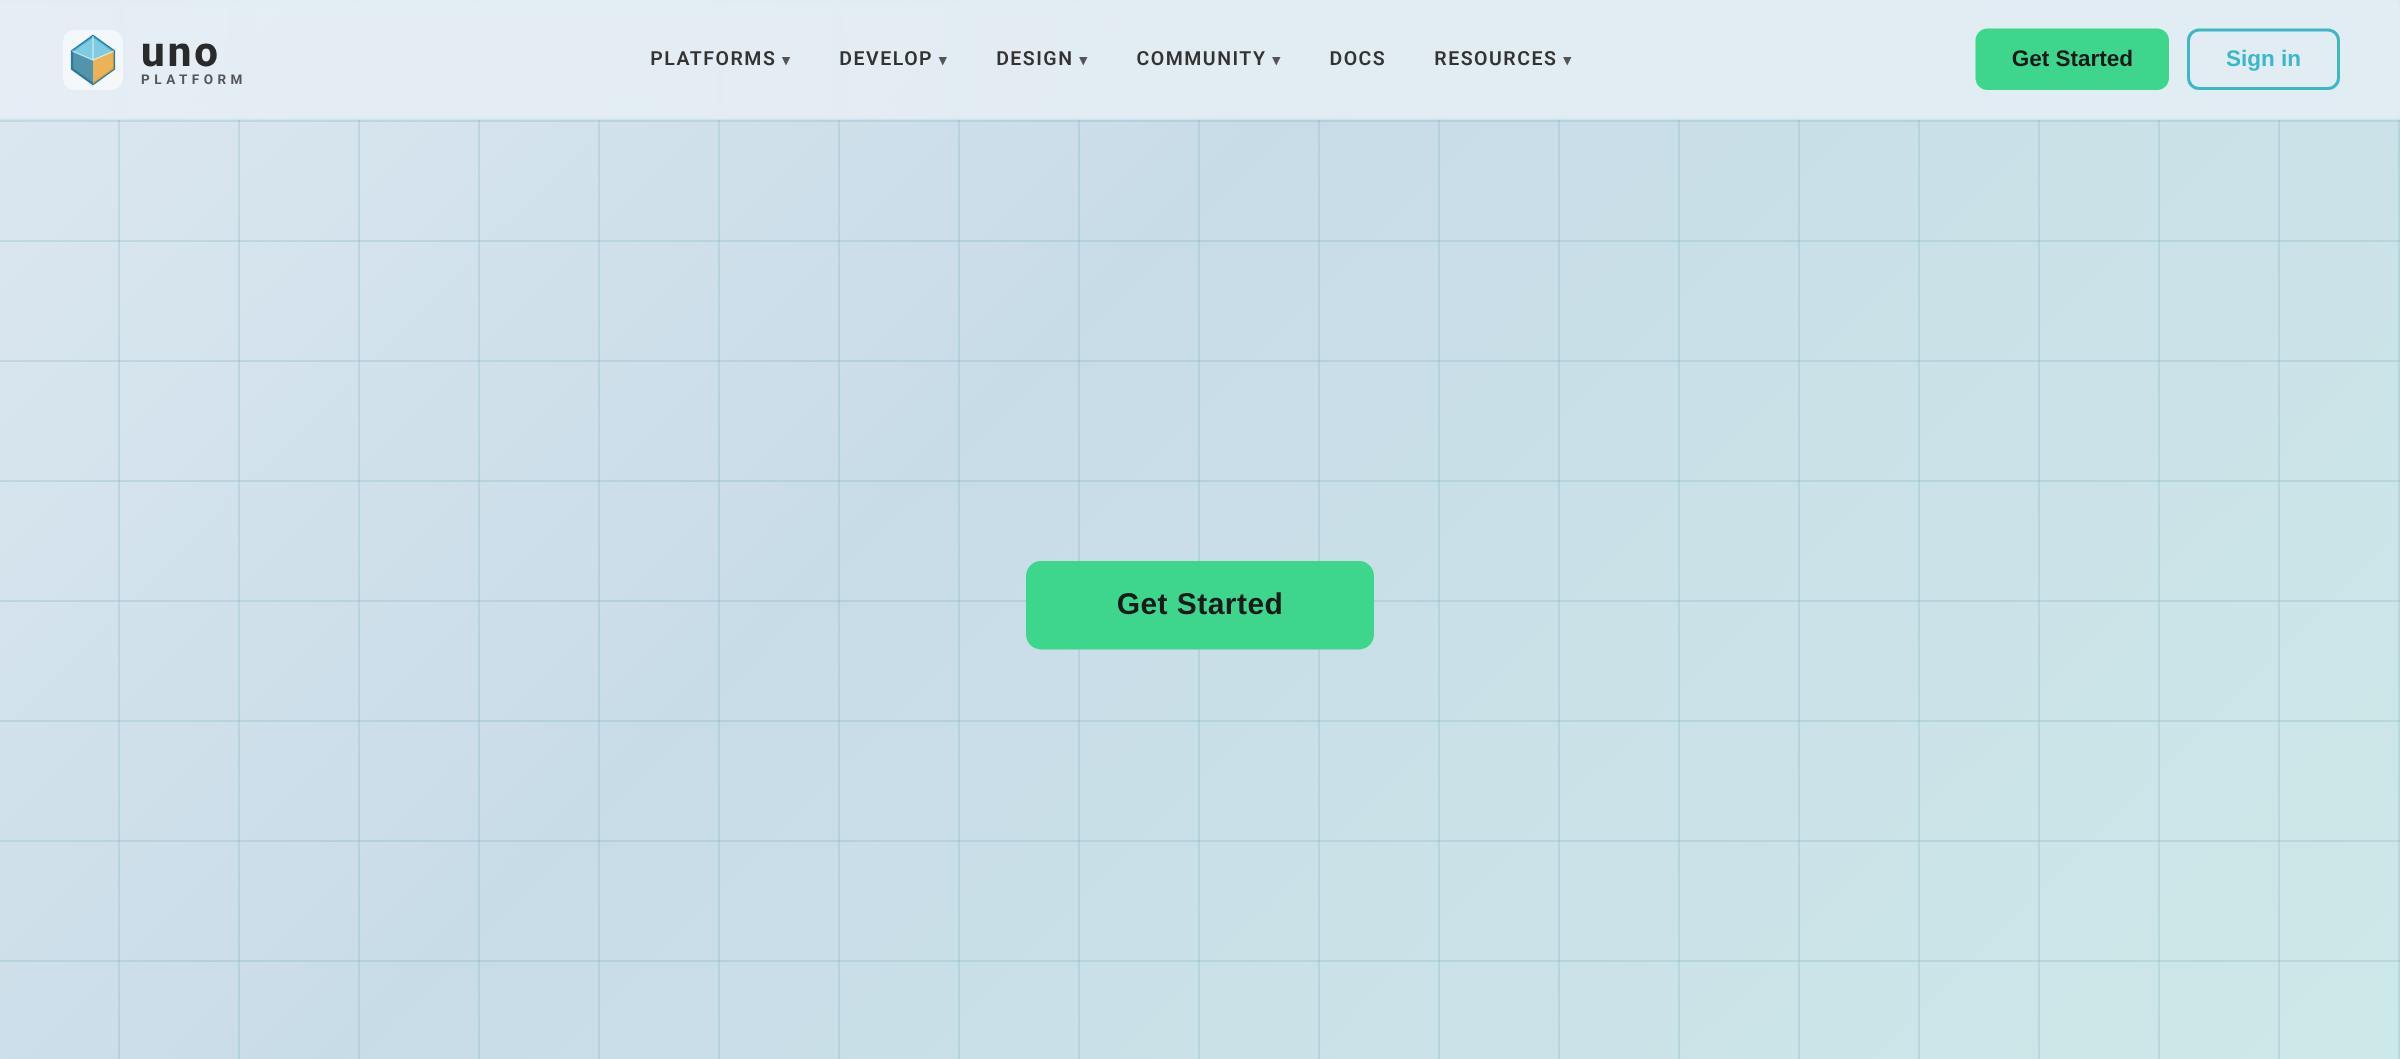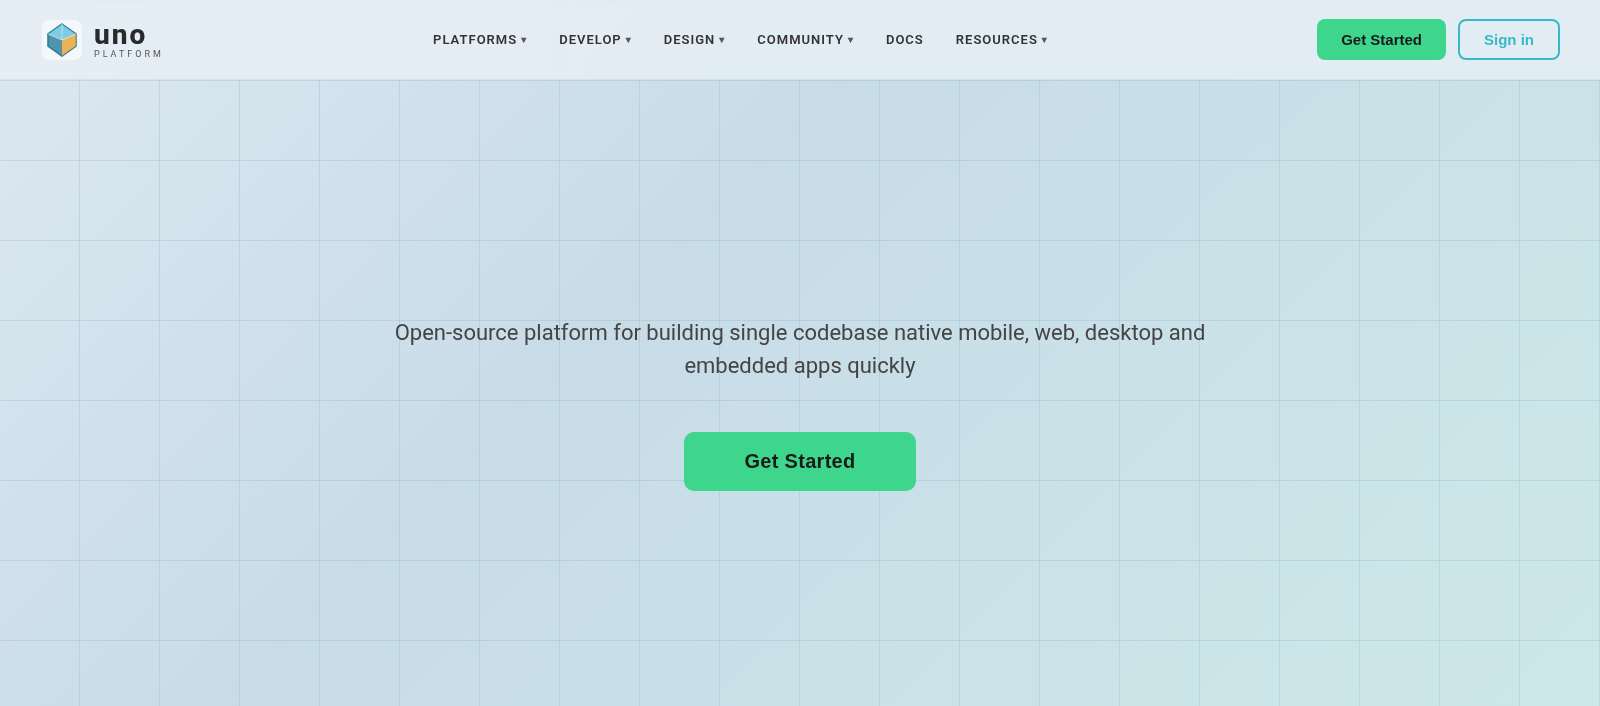--- a/index.html
+++ b/index.html
@@ -68,20 +68,21 @@
       color: #2a2a2a;
       letter-spacing: 2px;
       line-height: 1;
     }
 
     .logo-sub {
       font-size: 9px;
       letter-spacing: 3px;
       color: #555;
       text-transform: uppercase;
+      font-weight: bold;
     }
 
     .nav-links {
       display: flex;
       align-items: flex-start;
       gap: 8px;
     }
 
     .nav-item {
       display: flex;
@@ -227,15 +228,14 @@
   </div>
 
   <div class="nav-actions">
     <button class="btn-get-started">Get Started</button>
     <button class="btn-sign-in">Sign in</button>
   </div>
 
 </nav>
 
 <section class="hero">
-  <p class="hero-subtitle">Open-source platform for building single codebase native mobile, web, desktop and embedded apps quickly</p>
   <button class="hero-cta">Get Started</button>
 </section>
 
 </body></html>

